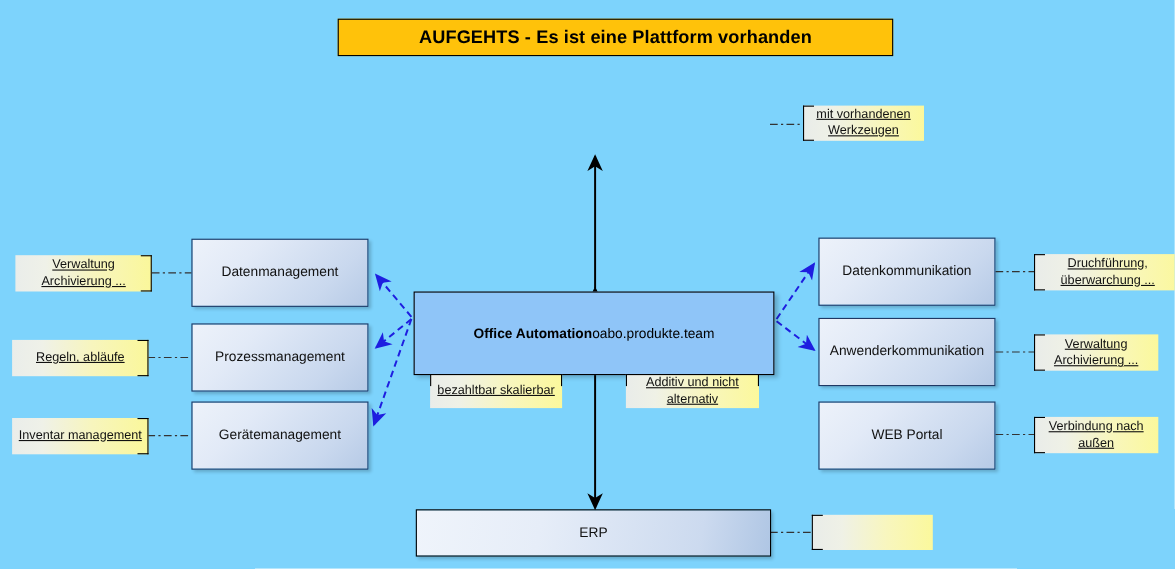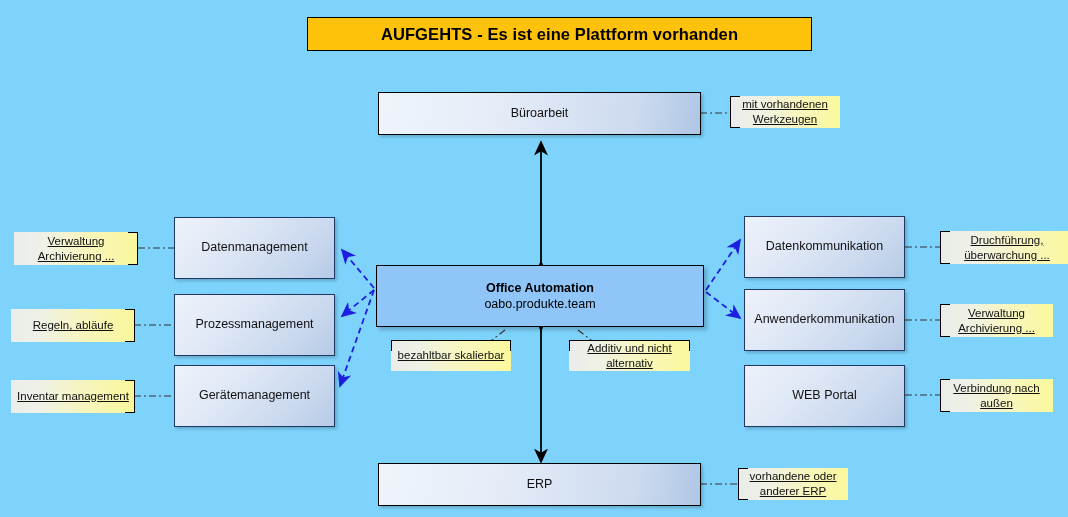--- a/index.html
+++ b/index.html
@@ -64,26 +64,26 @@
     background: linear-gradient(100deg, #EFF4FB 0%, #E6EDF8 35%, #CCDAEF 80%, #AFC6E4 100%);
     border: 1.4px solid #000000;
   }
 
   
   .center-box {
     position: absolute;
     left: 376px;
     top: 265px;
     width: 328px;
-    height: 62px;
+    height: 76px;
     box-sizing: border-box;
     border: 1.5px solid #000000;
     background: #8FC5F8;
     display: flex;
-    flex-direction: column;
+    flex-direction: row;
     align-items: center;
     justify-content: center;
     font-size: 12.5px;
     color: #000000;
     box-shadow: 3px 3px 4px rgba(0,0,0,0.22);
     line-height: 1.3;
   }
   .center-box .l1 { font-weight: bold; }
   .center-box .l2 { font-weight: normal; }
 
@@ -216,34 +216,30 @@
       <line x1="905" y1="247" x2="940" y2="247"></line>
       <line x1="905" y1="320" x2="940" y2="320"></line>
       <line x1="905" y1="395" x2="940" y2="395"></line>
       <line x1="505" y1="330" x2="487" y2="344"></line>
       <line x1="578" y1="330" x2="596" y2="344"></line>
     </g>
   </svg>
 
   <div class="title-banner">AUFGEHTS - Es ist eine Plattform vorhanden</div>
 
-  <div class="pbox wide" style="left:378px; top:92px; width:323px; height:43px;">
-    <span>Büroarbeit</span>
-  </div>
   <div class="note note-l" style="left:730px; top:96px; width:110px; height:32px;">
     <span class="vbar"></span>
     <span>mit vorhandenen Werkzeugen</span>
   </div>
 
   <div class="pbox wide" style="left:378px; top:463px; width:323px; height:43px;">
     <span>ERP</span>
   </div>
   <div class="note note-l" style="left:738px; top:468px; width:110px; height:32px;">
     <span class="vbar"></span>
-    <span>vorhandene oder anderer ERP</span>
   </div>
 
   <div class="center-box">
     <span class="l1">Office Automation</span>
     <span class="l2">oabo.produkte.team</span>
   </div>
 
   <div class="note note-t" style="left:391px; top:340px; width:120px; height:31px;">
     <span class="vbar"></span>
     <span>bezahltbar skalierbar</span>

